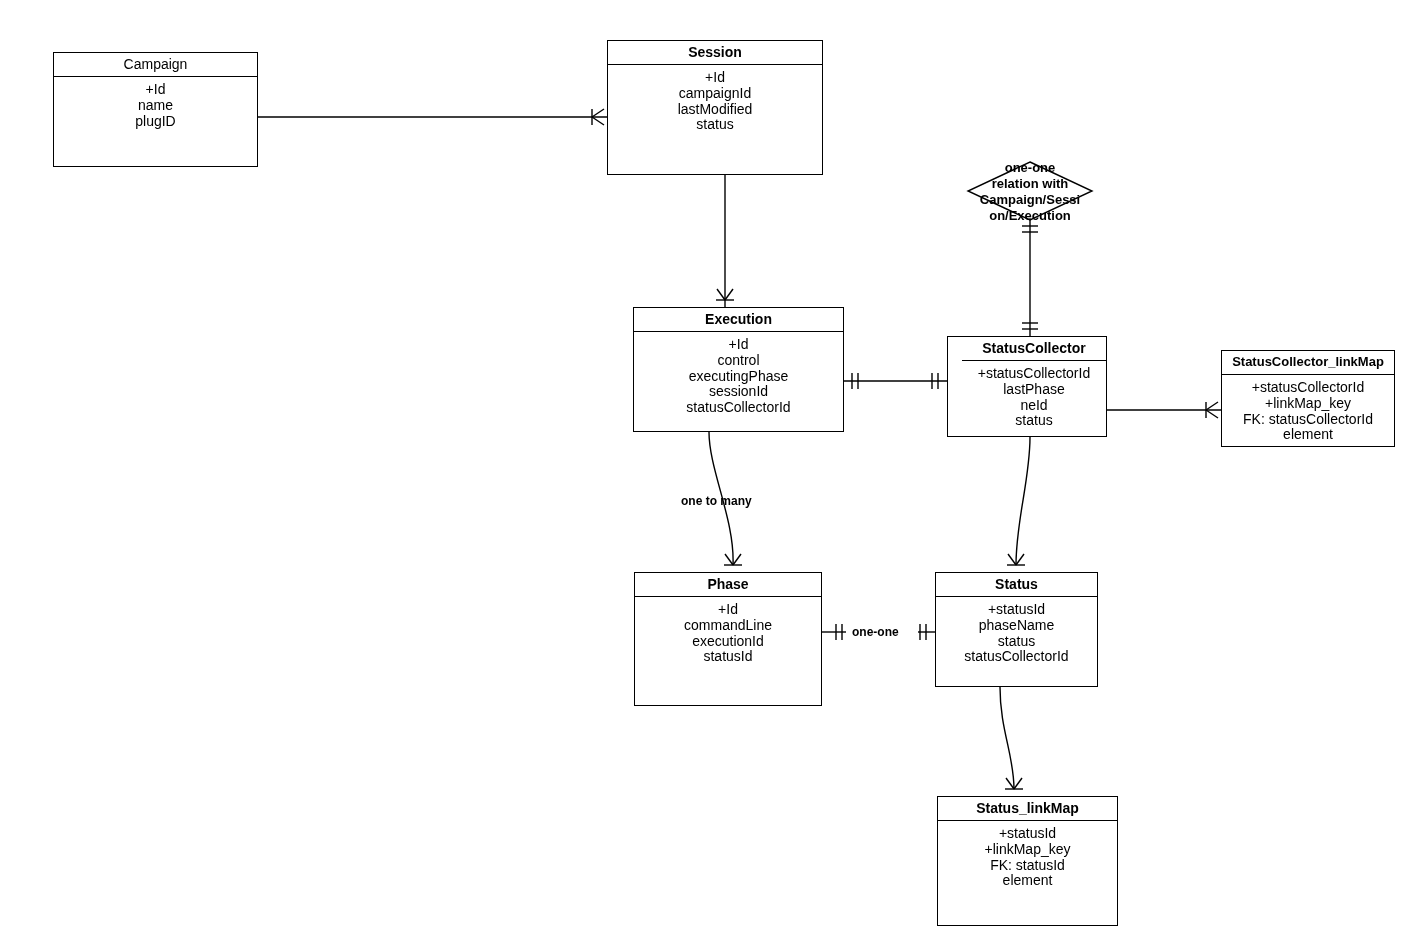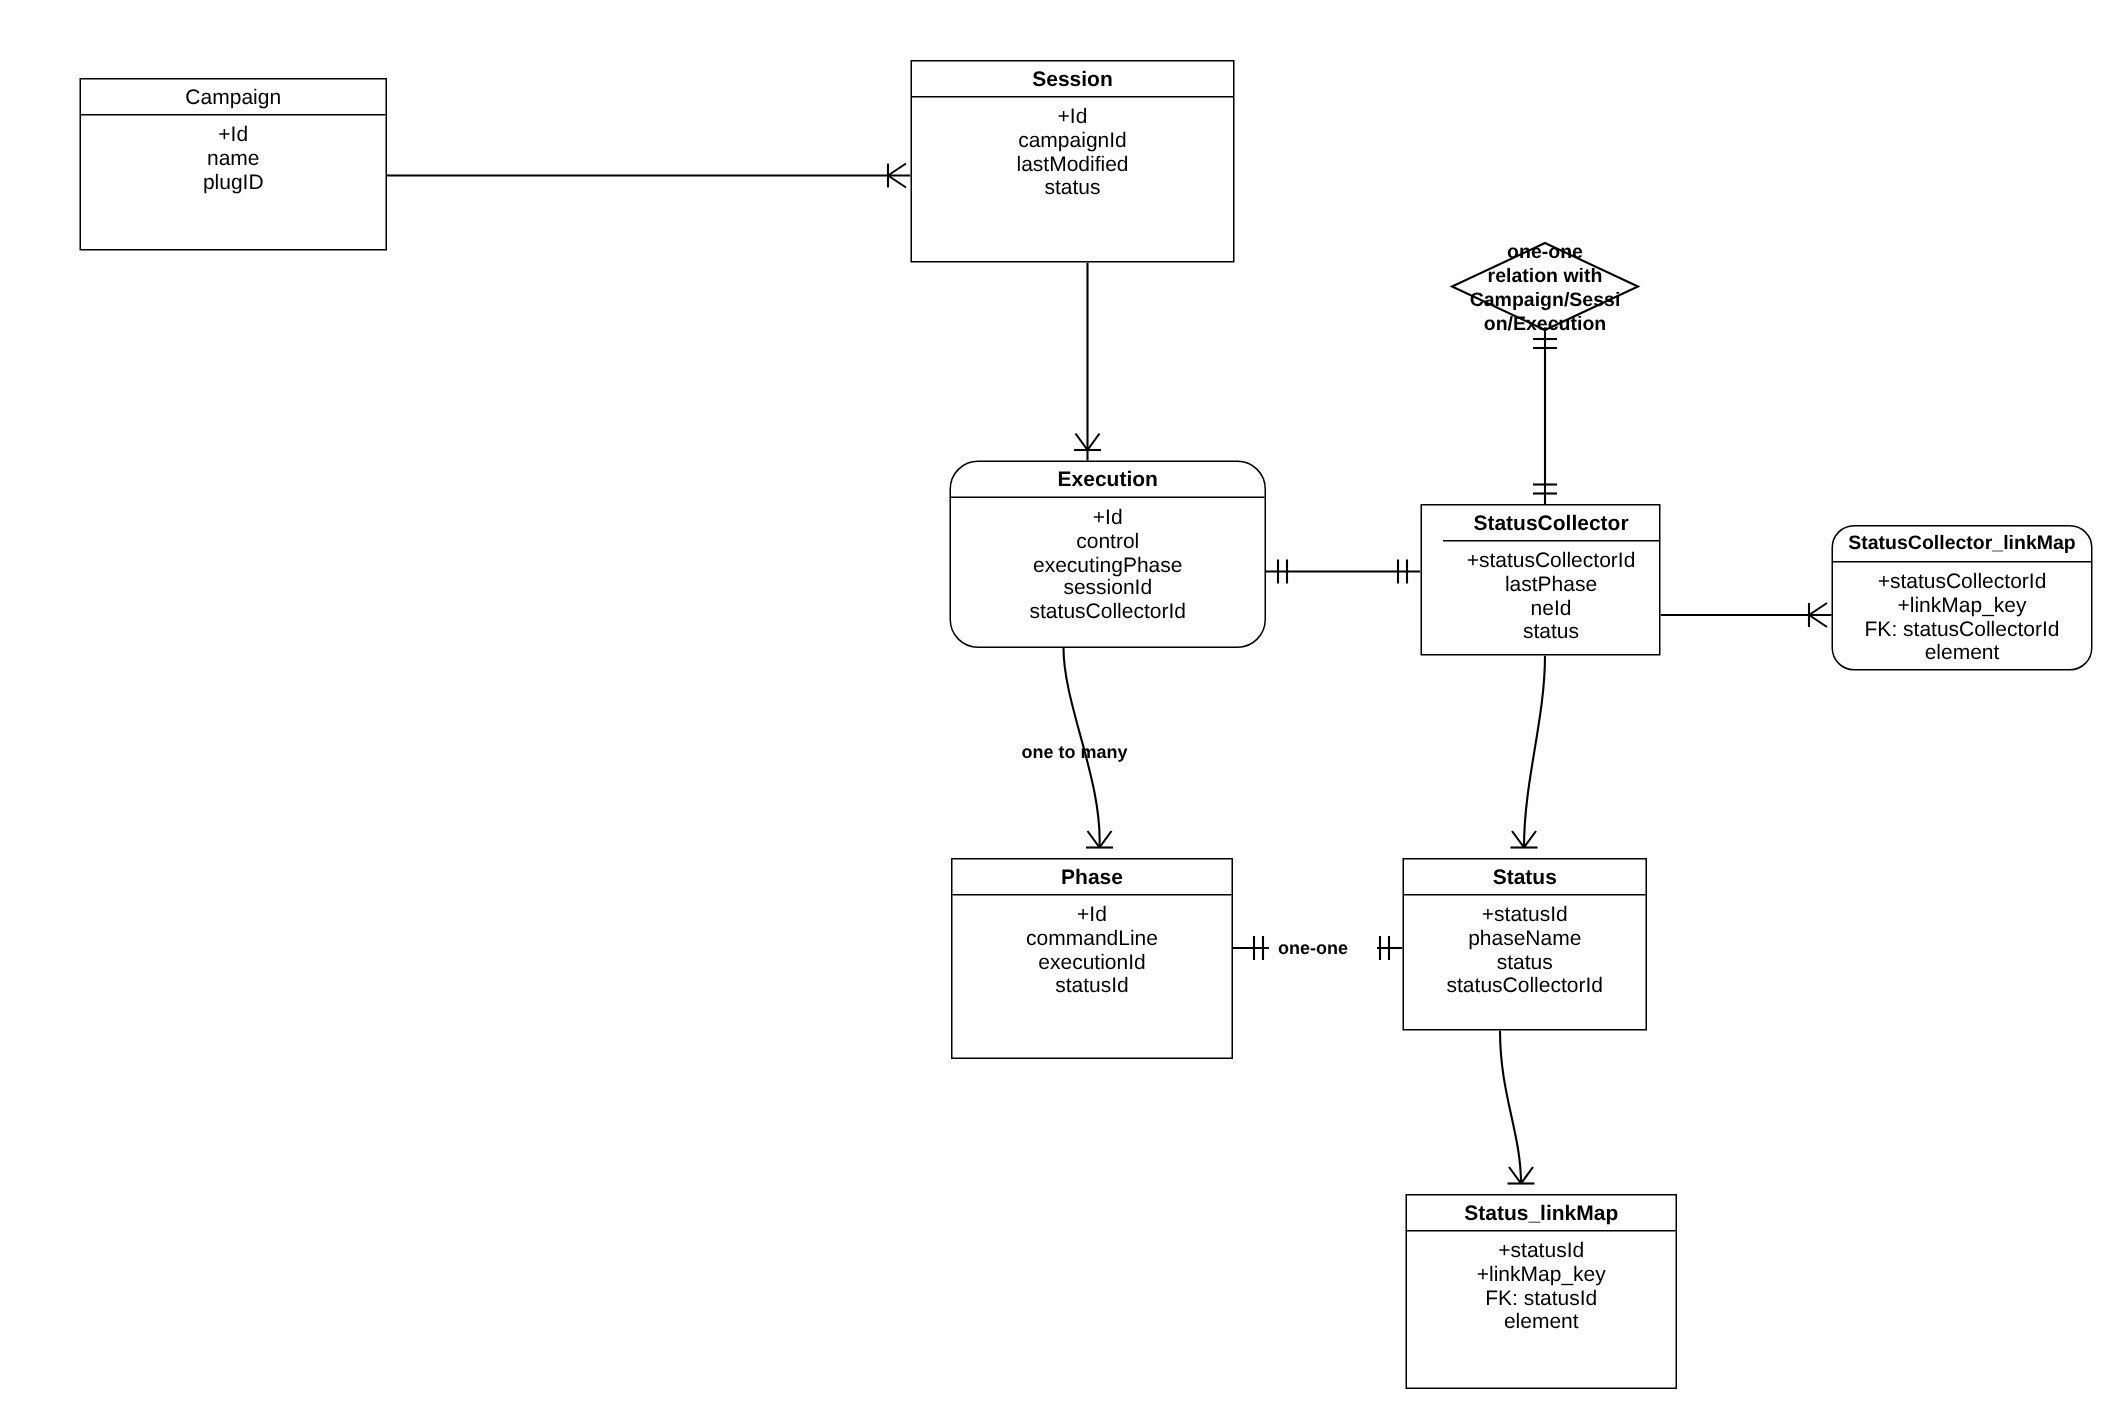--- a/index.html
+++ b/index.html
@@ -167,42 +167,42 @@
   <div class="entity" style="left:607px; top:40px; width:216px; height:135px;">
     <div class="entity-title bold">Session</div>
     <div class="entity-attrs">
       <div class="attr">+Id</div>
       <div class="attr">campaignId</div>
       <div class="attr">lastModified</div>
       <div class="attr">status</div>
     </div>
   </div>
 
-  <div class="entity" style="left:633px; top:307px; width:211px; height:125px;border-radius:19px;">
+  <div class="entity" style="left:633px; top:307px; width:211px; height:125px;">
     <div class="entity-title bold">Execution</div>
     <div class="entity-attrs">
       <div class="attr">+Id</div>
       <div class="attr">control</div>
       <div class="attr">executingPhase</div>
       <div class="attr">sessionId</div>
       <div class="attr">statusCollectorId</div>
     </div>
   </div>
 
   <div class="entity" style="left:947px; top:336px; width:160px; height:101px;padding-left:14px;">
     <div class="entity-title bold">StatusCollector</div>
     <div class="entity-attrs">
       <div class="attr">+statusCollectorId</div>
       <div class="attr">lastPhase</div>
       <div class="attr">neId</div>
       <div class="attr">status</div>
     </div>
   </div>
 
-  <div class="entity" style="left:1221px; top:350px; width:174px; height:97px;border-radius:15px;">
+  <div class="entity" style="left:1221px; top:350px; width:174px; height:97px;">
     <div class="entity-title bold" style="font-size:13px;">StatusCollector_linkMap</div>
     <div class="entity-attrs">
       <div class="attr">+statusCollectorId</div>
       <div class="attr">+linkMap_key</div>
       <div class="attr">FK: statusCollectorId</div>
       <div class="attr">element</div>
     </div>
   </div>
 
   <div class="entity" style="left:634px; top:572px; width:188px; height:134px;">

